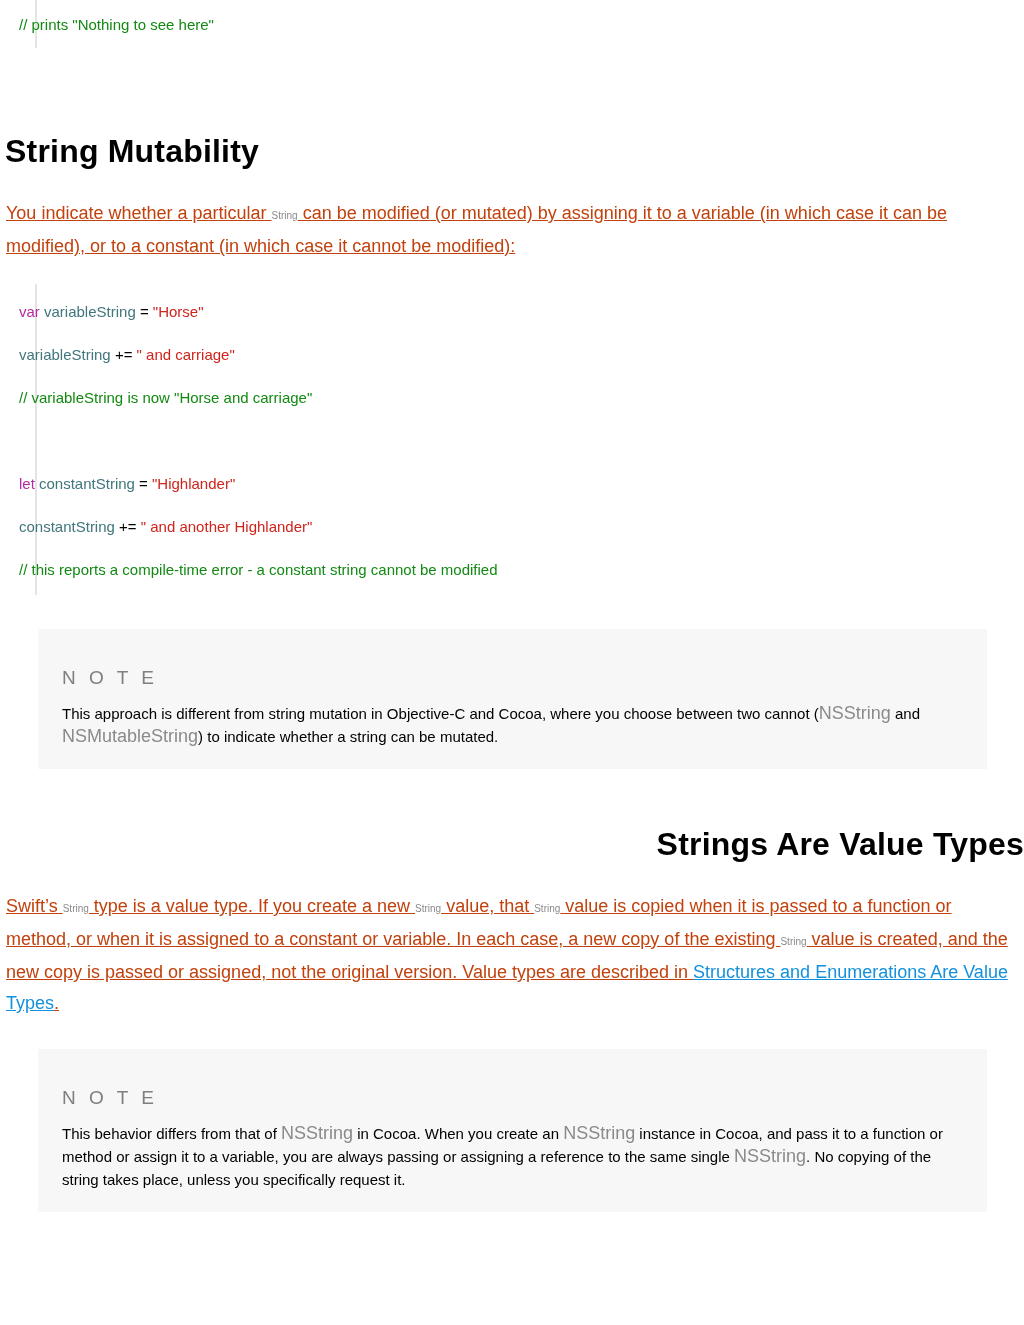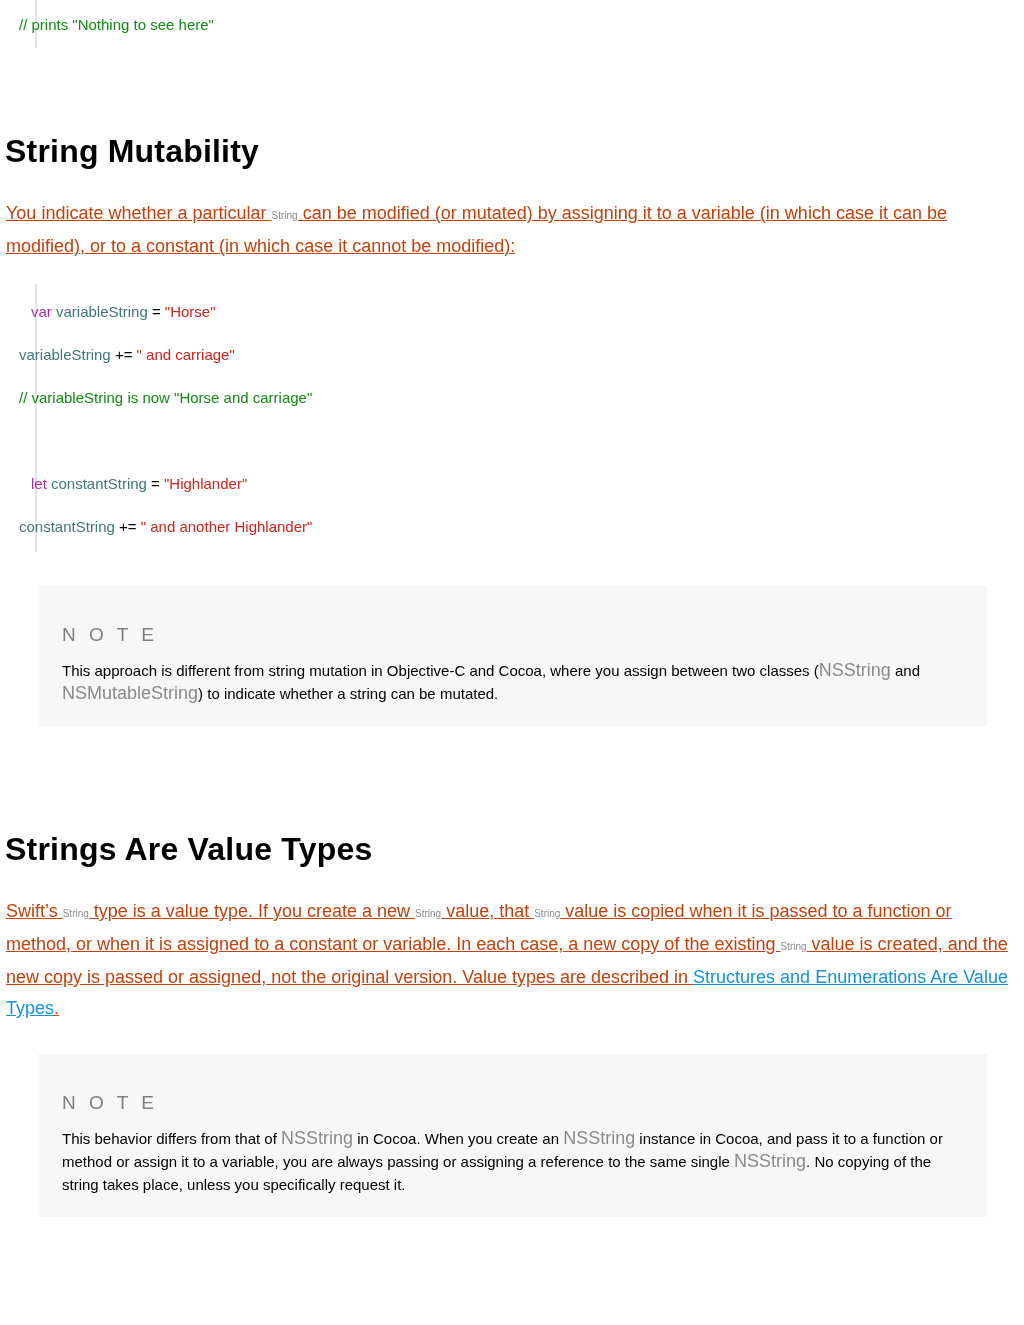--- a/index.html
+++ b/index.html
@@ -36,36 +36,36 @@
     z-index: 1;
     height: 43px;
     display: flex;
     align-items: center;
     white-space: pre;
   }
   .code-top { height: 48px; padding-top: 4px; }
   .code-top .code-line { height: 40px; }
   .code-main { margin-top: 22px; padding-top: 6px; padding-bottom: 4px; }
 
-  .tok-kw      { color: var(--kw); margin-left: 12px; }
+  .tok-kw      { color: var(--kw); }
   .tok-id      { color: var(--id); }
   .tok-op      { color: #000000; }
   .tok-str     { color: var(--str); }
   .tok-comment { color: var(--comment); }
 
   
   h1 {
     font-size: 32px;
     line-height: 30px;
     font-weight: bold;
     margin: 0 0 0 5px;
     letter-spacing: 0.2px;
   }
   .h-mutability { margin-top: 88px; }
-  .h-valuetypes { margin-top: 108px; }
+  .h-valuetypes { margin-top: 60px; text-align: right; }
 
   
   .para {
     margin: 32px 8px 0 6px;
     width: 1008px;
   }
   .para .seg-plain { color: #c2410c; text-decoration: underline; }
   .para .seg-code {
     color: var(--inlinecode);
     font-size: 10px;
@@ -113,25 +113,26 @@
 
 <p class="para"><span class="seg-plain">You indicate whether a particular </span><span class="seg-code">String</span><span class="seg-plain"> can be modified (or mutated) by assigning it to a variable (in which case it can be modified), or to a constant (in which case it cannot be modified):</span></p>
 
 <div class="code-block code-main">
     <div class="code-line"><span class="tok-kw">var </span><span class="tok-id">variableString</span><span class="tok-op"> = </span><span class="tok-str">"Horse"</span></div>
     <div class="code-line"><span class="tok-id">variableString</span><span class="tok-op"> += </span><span class="tok-str">" and carriage"</span></div>
     <div class="code-line"><span class="tok-comment">// variableString is now "Horse and carriage"</span></div>
     <div class="code-line">&nbsp;</div>
     <div class="code-line"><span class="tok-kw">let </span><span class="tok-id">constantString</span><span class="tok-op"> = </span><span class="tok-str">"Highlander"</span></div>
     <div class="code-line"><span class="tok-id">constantString</span><span class="tok-op"> += </span><span class="tok-str">" and another Highlander"</span></div>
+    <div class="code-line"><span class="tok-comment">// this reports a compile-time error - a constant string cannot be modified</span></div>
   </div>
 
 <div class="note note-mutability">
   <div class="note-label">N O T E</div>
-  <div class="note-body"><span class="seg-plain">This approach is different from string mutation in Objective-C and Cocoa, where you assign between two classes (</span><span class="seg-code">NSString</span><span class="seg-plain"> and </span><span class="seg-code">NSMutableString</span><span class="seg-plain">) to indicate whether a string can be mutated.</span></div>
+  <div class="note-body"><span class="seg-plain">This approach is different from string mutation in Objective-C and Cocoa, where you choose between two cannot (</span><span class="seg-code">NSString</span><span class="seg-plain"> and </span><span class="seg-code">NSMutableString</span><span class="seg-plain">) to indicate whether a string can be mutated.</span></div>
 </div>
 
 <h1 class="h-valuetypes">Strings Are Value Types</h1>
 
 <p class="para"><span class="seg-plain">Swift’s </span><span class="seg-code">String</span><span class="seg-plain"> type is a value type. If you create a new </span><span class="seg-code">String</span><span class="seg-plain"> value, that </span><span class="seg-code">String</span><span class="seg-plain"> value is copied when it is passed to a function or method, or when it is assigned to a constant or variable. In each case, a new copy of the existing </span><span class="seg-code">String</span><span class="seg-plain"> value is created, and the new copy is passed or assigned, not the original version. Value types are described in </span><a class="seg-link" href="#">Structures and Enumerations Are Value Types</a><span class="seg-plain">.</span></p>
 
 <div class="note note-valuetypes">
   <div class="note-label">N O T E</div>
   <div class="note-body"><span class="seg-plain">This behavior differs from that of </span><span class="seg-code">NSString</span><span class="seg-plain"> in Cocoa. When you create an </span><span class="seg-code">NSString</span><span class="seg-plain"> instance in Cocoa, and pass it to a function or method or assign it to a variable, you are always passing or assigning a reference to the same single </span><span class="seg-code">NSString</span><span class="seg-plain">. No copying of the string takes place, unless you specifically request it.</span></div>
 </div>

